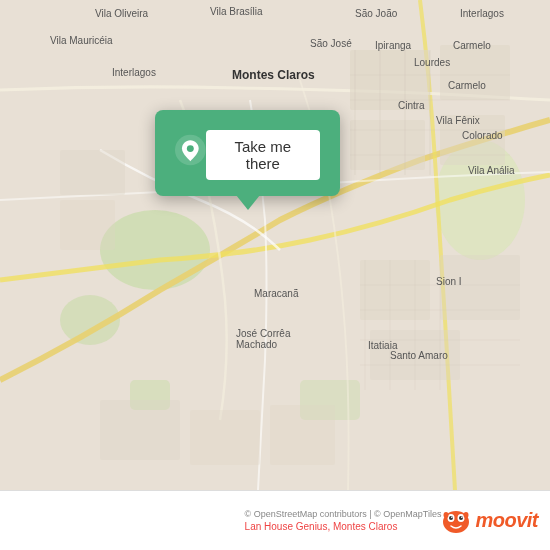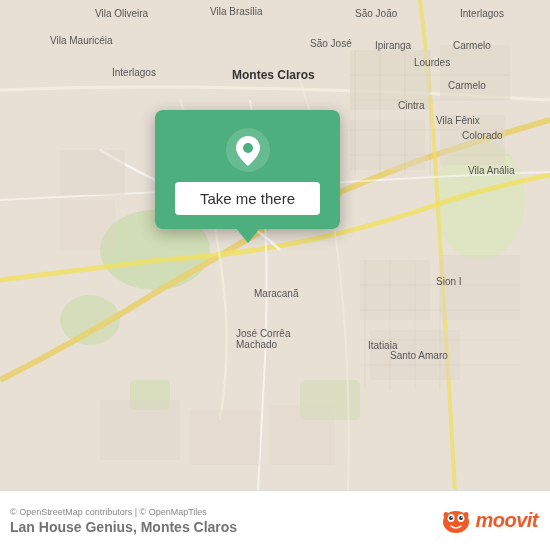--- a/index.html
+++ b/index.html
@@ -37,21 +37,20 @@
 
     
     #popup-card {
       position: absolute;
       top: 110px;
       left: 155px;
       width: 185px;
       background: #4caf7d;
       border-radius: 8px;
       display: flex;
-      flex-direction: column;
       align-items: center;
       padding: 18px 20px 14px 20px;
       box-shadow: 0 4px 16px rgba(0,0,0,0.3);
       z-index: 10;
     }
 
     #popup-card::after {
       content: '';
       position: absolute;
       bottom: -14px;
@@ -84,42 +83,42 @@
     }
 
     
     #bottom-bar {
       width: 550px;
       height: 60px;
       background: #ffffff;
       border-top: 1px solid #ddd;
       display: flex;
       align-items: center;
-      justify-content: space-between;
+      justify-content: flex-end;
       padding: 0 12px 0 10px;
       position: absolute;
       bottom: 0;
       left: 0;
     }
 
     #place-info {
       display: flex;
       flex-direction: column;
       gap: 2px;
     }
 
     #attribution {
       font-size: 9px;
       color: #888;
     }
 
     #place-name {
-      font-size: 14px;
-      color: #737373;
-      font-weight: bold;
+      font-size: 10px;
+      color: #ef4444;
+      font-weight: normal;
     }
 
     
     #moovit-logo {
       display: flex;
       align-items: center;
       gap: 4px;
       font-style: italic;
     }
 

